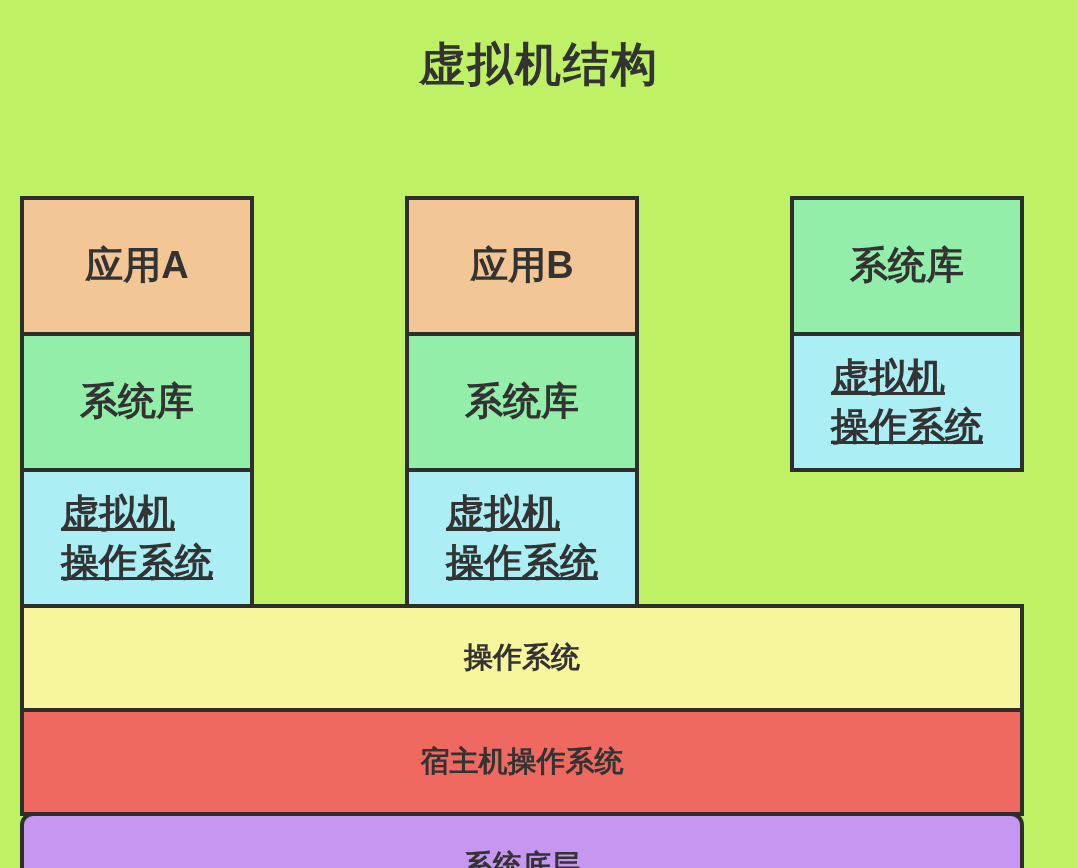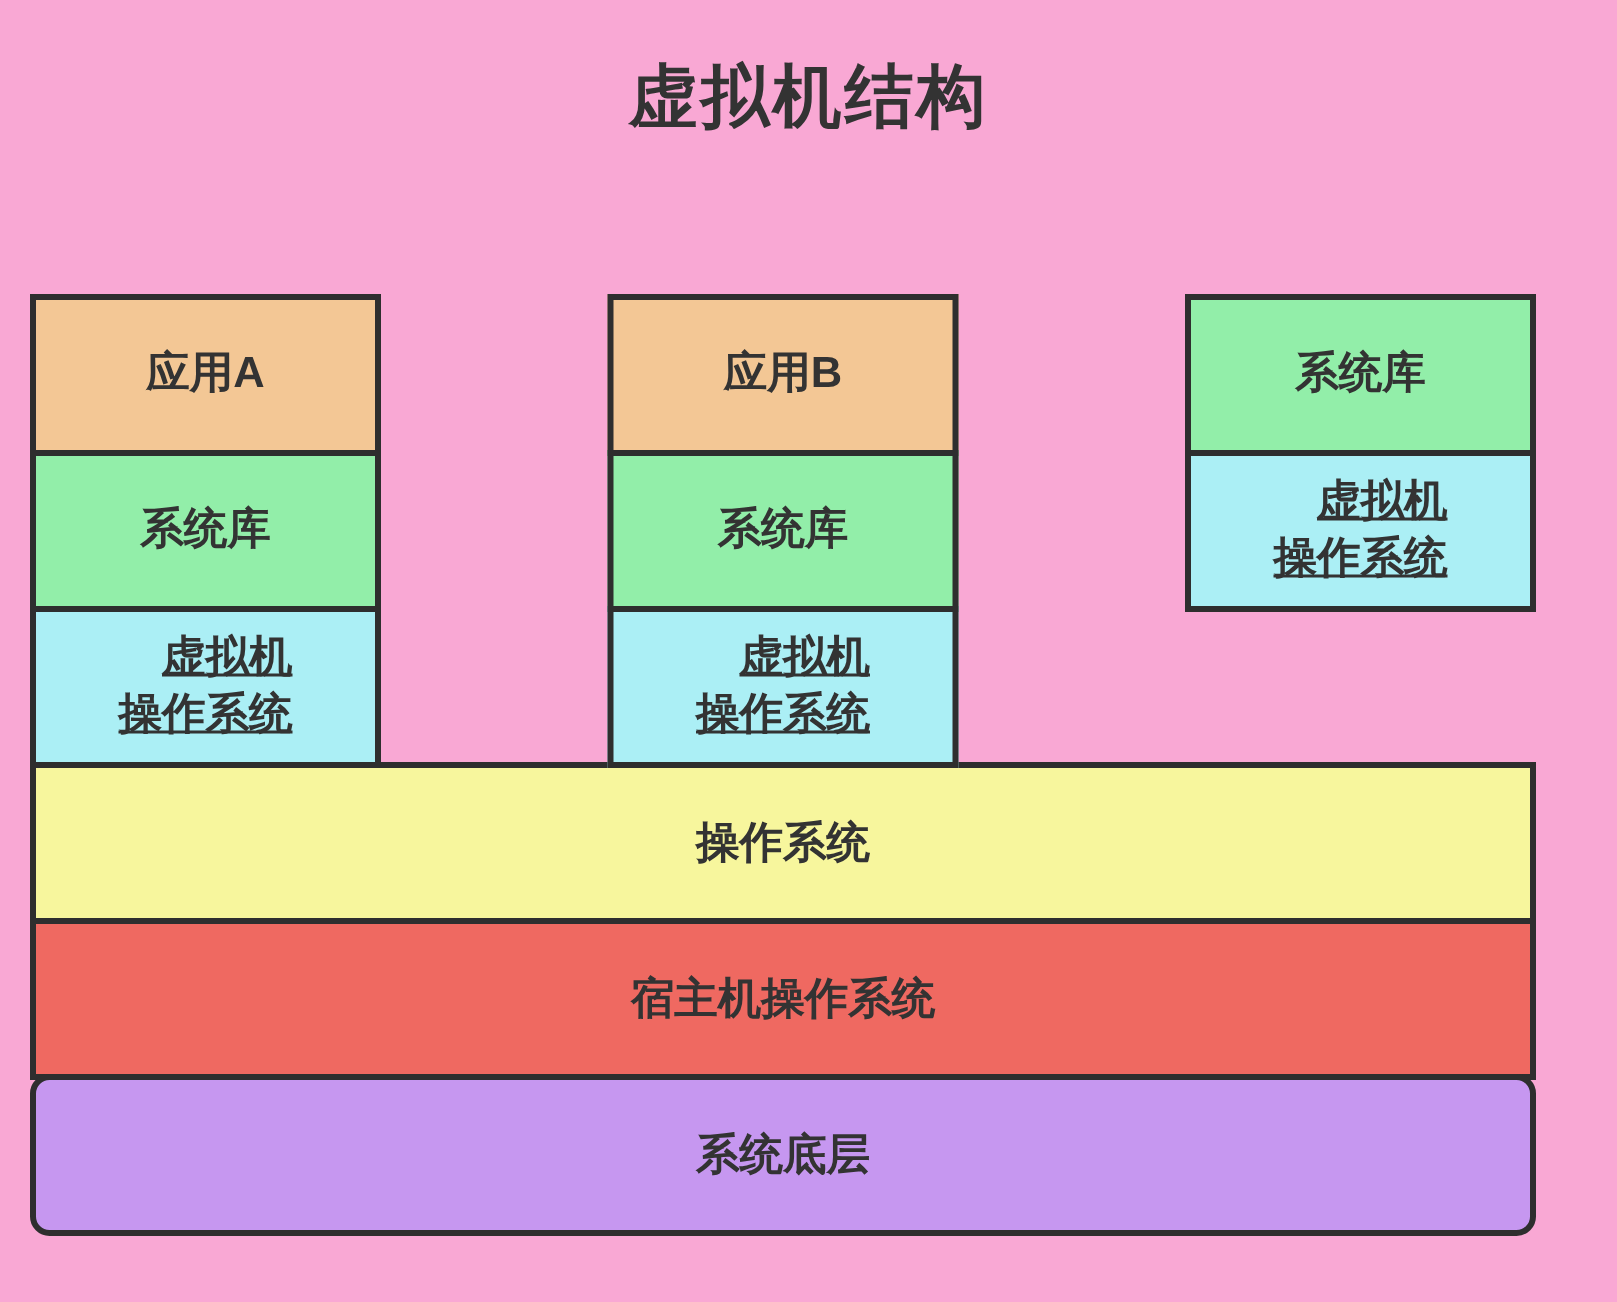--- a/index.html
+++ b/index.html
@@ -4,21 +4,21 @@
 <style>
   * { margin: 0; padding: 0; box-sizing: border-box; }
   html, body { background: #ffffff; }
   body {
     font-family: "Liberation Sans", "DejaVu Sans", sans-serif;
     width: 1078px; height: 868px; overflow: hidden;
   }
   .canvas {
     position: relative;
     width: 1078px; height: 868px;
-    background: #f9a8d4;
+    background: #bef264;
   }
   .title {
     position: absolute;
     top: 34px; left: 0;
     width: 100%;
     text-align: center;
     font-size: 46px;
     font-weight: 700;
     letter-spacing: 2px;
   }
@@ -28,27 +28,27 @@
     width: 1004px;
   }
   .columns {
     display: flex;
     justify-content: space-between;
     position: relative;
     z-index: 2;
   }
   .column { width: 234px; }
   .block {
-    height: 108px;
+    height: 140px;
     border: 4px solid;
     display: flex;
     align-items: center;
     justify-content: center;
-    text-align: right;
-    font-size: 29px;
+    text-align: left;
+    font-size: 38px;
     font-weight: 700;
     line-height: 1.3;
   }
   .block + .block { margin-top: -4px; }
   .vmos { white-space: pre-line; text-decoration: underline; }
   .layers {
     position: relative;
     z-index: 1;
     margin-top: -4px;
   }

